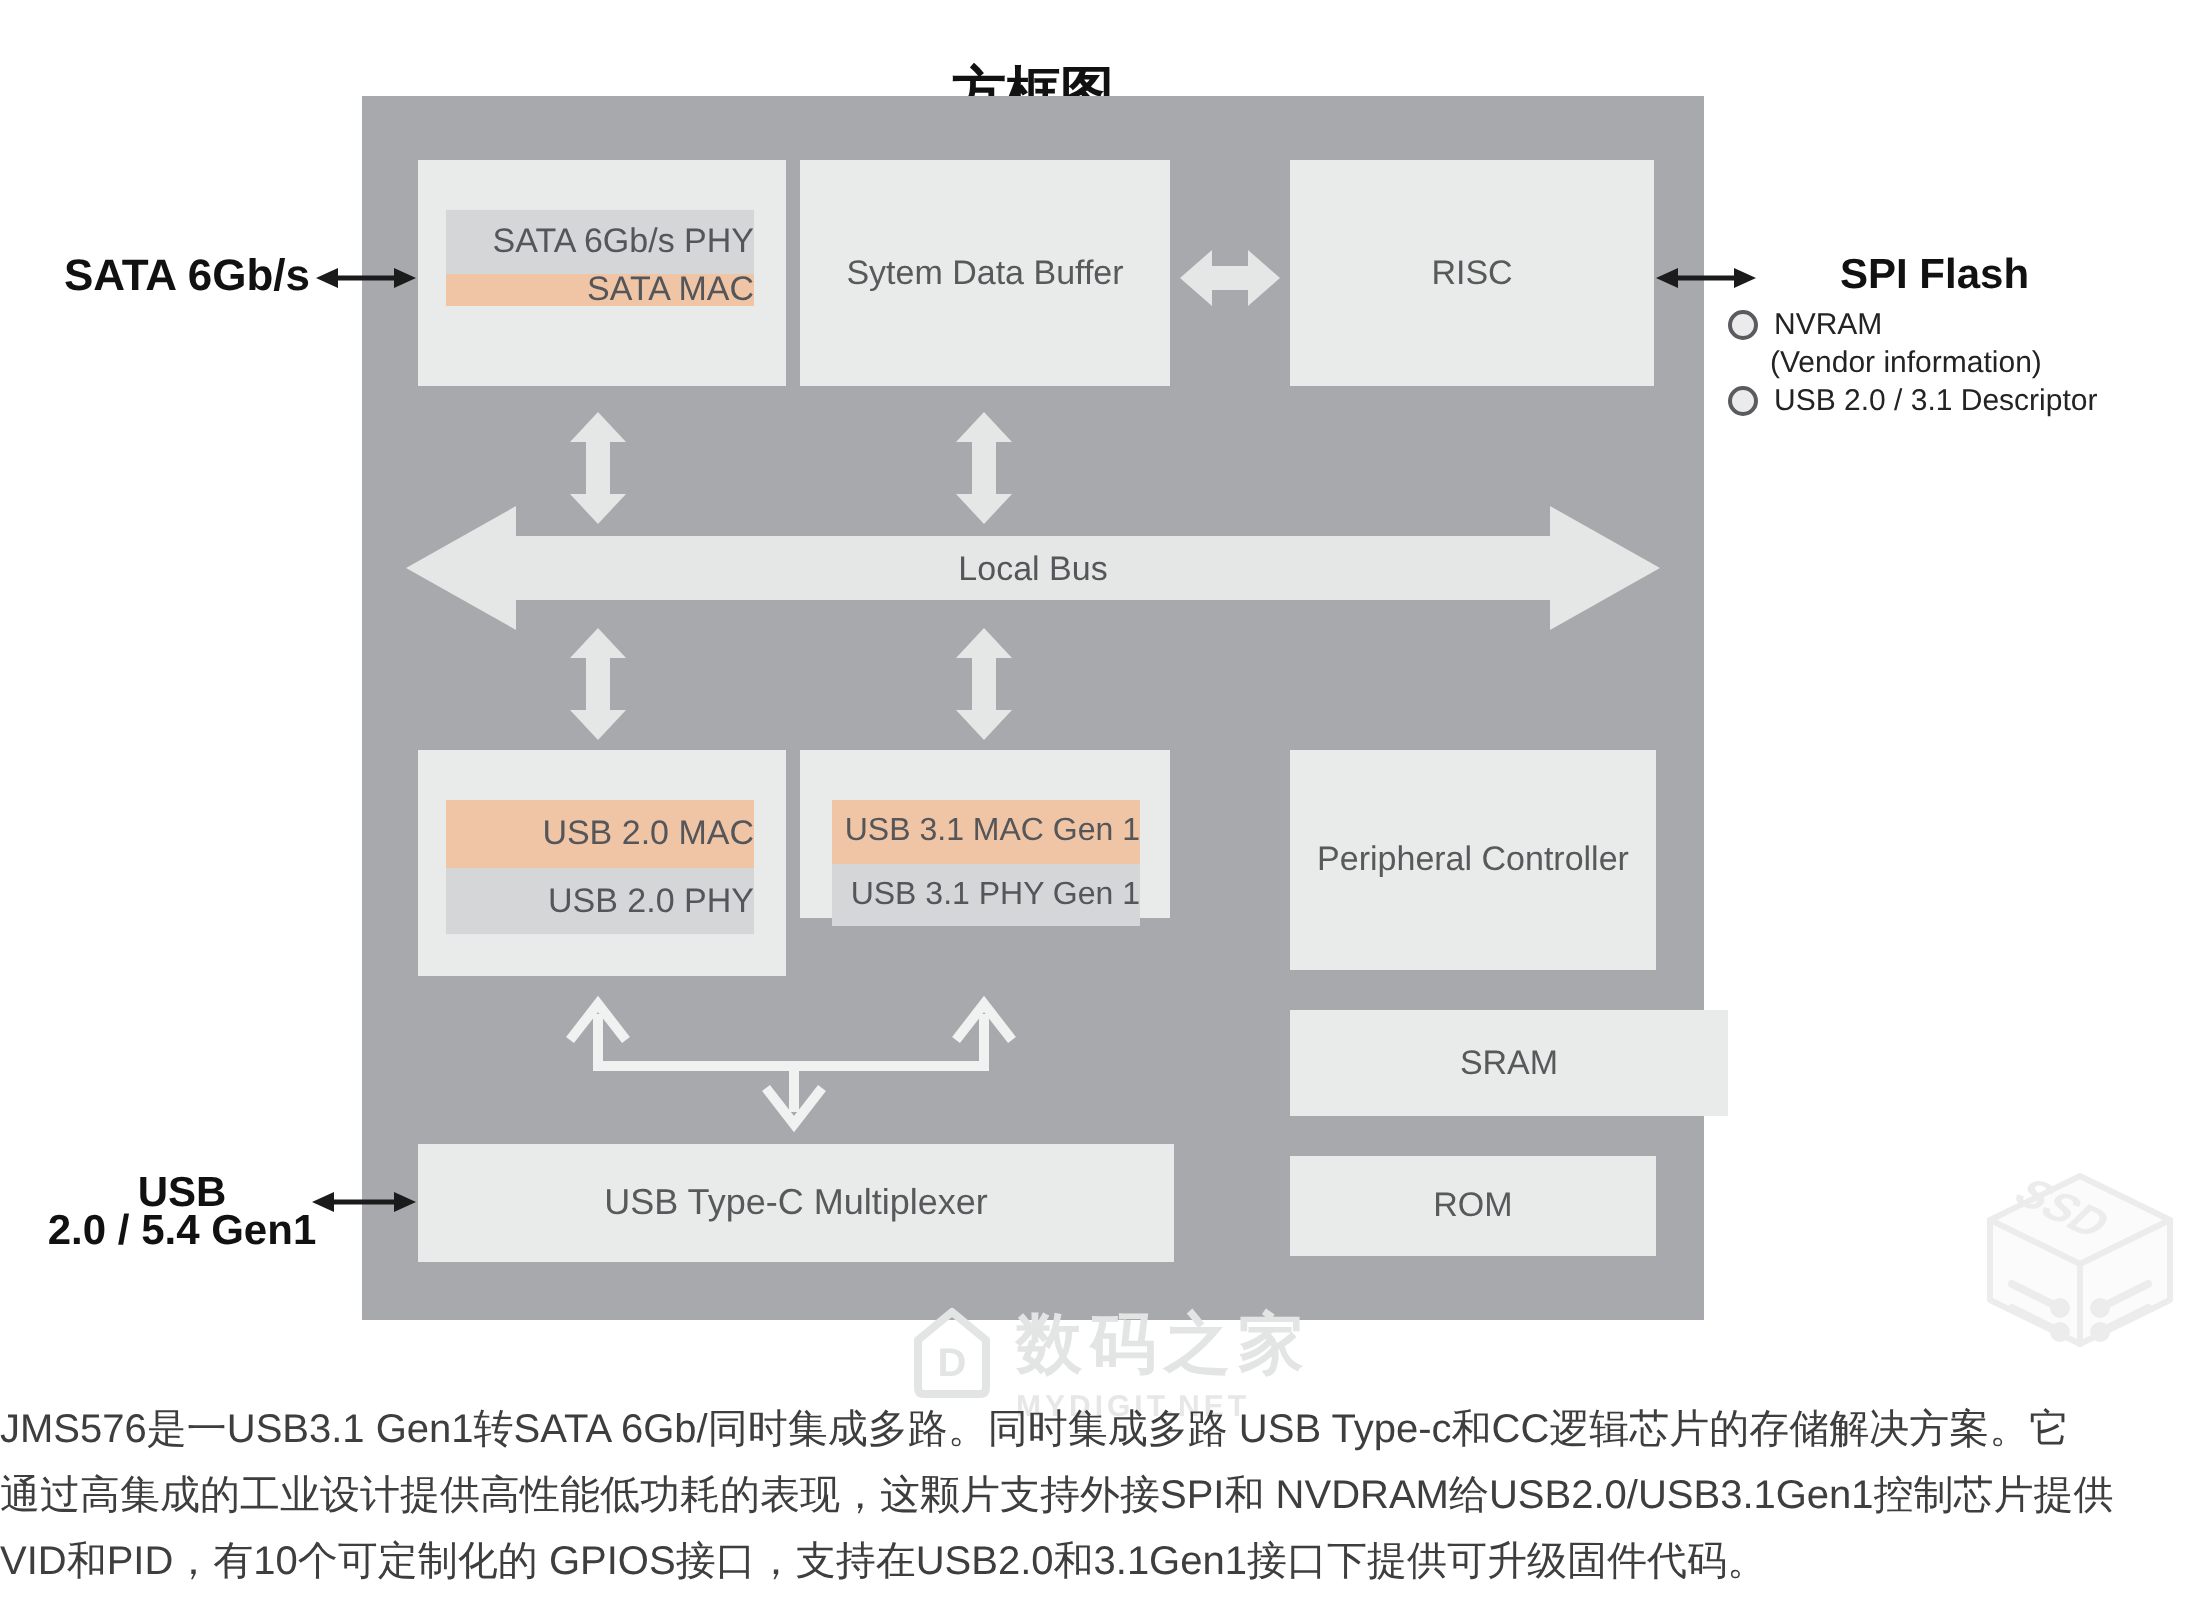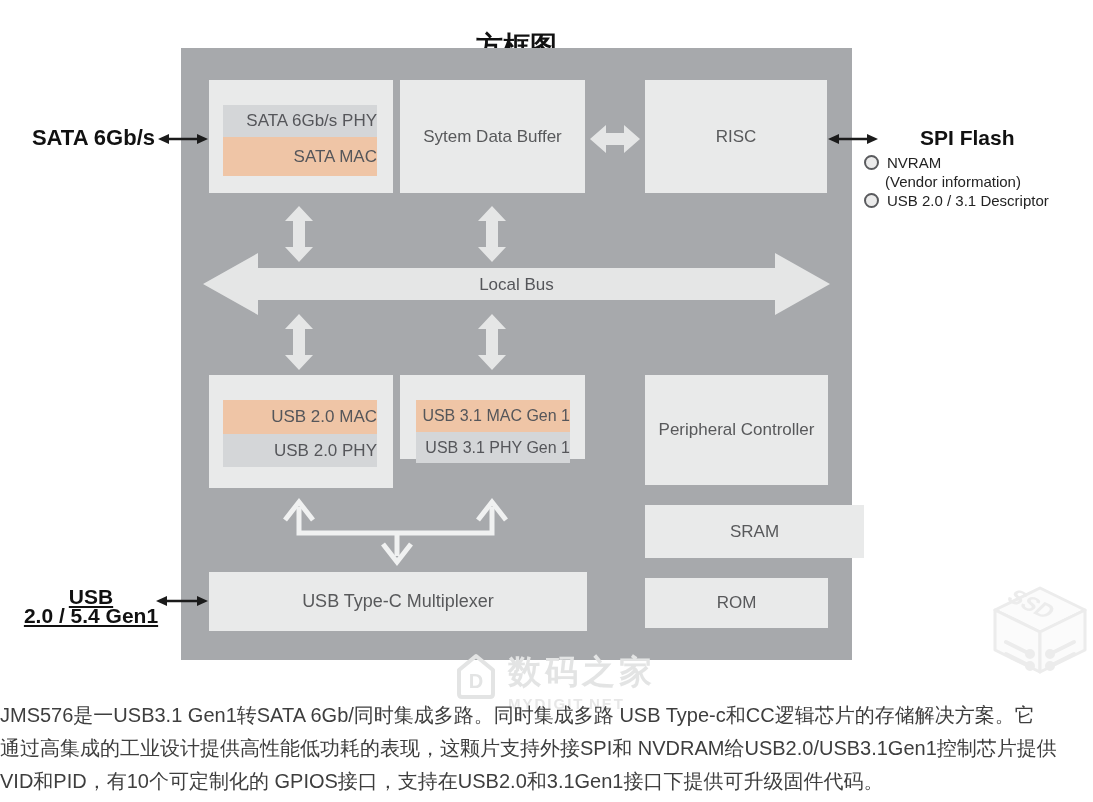--- a/index.html
+++ b/index.html
@@ -31,21 +31,21 @@
 
   <div class="abs title">方框图</div>
 
   <div class="abs canvas"></div>
 
   <div class="block" style="left:209px;top:80px;width:184px;height:113px;">
     <div class="abs" style="left:14px;top:25px;width:154px;">
       <div class="strip gray" style="height:32px;">
         <span>SATA 6Gb/s PHY</span>
       </div>
-      <div class="strip orange" style="height:39px;">
+      <div class="strip orange" style="height:16px;">
         <span>SATA MAC</span>
       </div>
     </div>
   </div>
 
   <div class="block" style="left:400px;top:80px;width:185px;height:113px;">
     <span>Sytem Data Buffer</span>
   </div>
 
   <div class="block" style="left:645px;top:80px;width:182px;height:113px;">
@@ -145,21 +145,21 @@
     </div>
     <div class="spi-row spi-indent">
       <span>(Vendor information)</span>
     </div>
     <div class="spi-row">
       <span class="bullet"></span>
       <span>USB 2.0 / 3.1 Descriptor</span>
     </div>
   </div>
 
-  <div class="abs extlabel" style="left:20px;top:587px;width:142px;text-align:center;font-size:21px;line-height:19px;text-decoration:underline;">
+  <div class="abs extlabel" style="left:20px;top:587px;width:142px;text-align:center;font-size:21px;line-height:19px;">
     <div>USB</div>
     <div>2.0 / 5.4 Gen1</div>
   </div>
   <svg class="abs" style="left:156px;top:594px;" width="52" height="14">
     <line x1="8" y1="7" x2="44" y2="7" stroke="#1b1b1b" stroke-width="2.5"></line>
     <polygon points="0,7 11,2 11,12" fill="#1b1b1b"></polygon>
     <polygon points="52,7 41,2 41,12" fill="#1b1b1b"></polygon>
   </svg>
 
   <div class="abs" style="left:452px;top:650px;display:flex;align-items:flex-start;">

